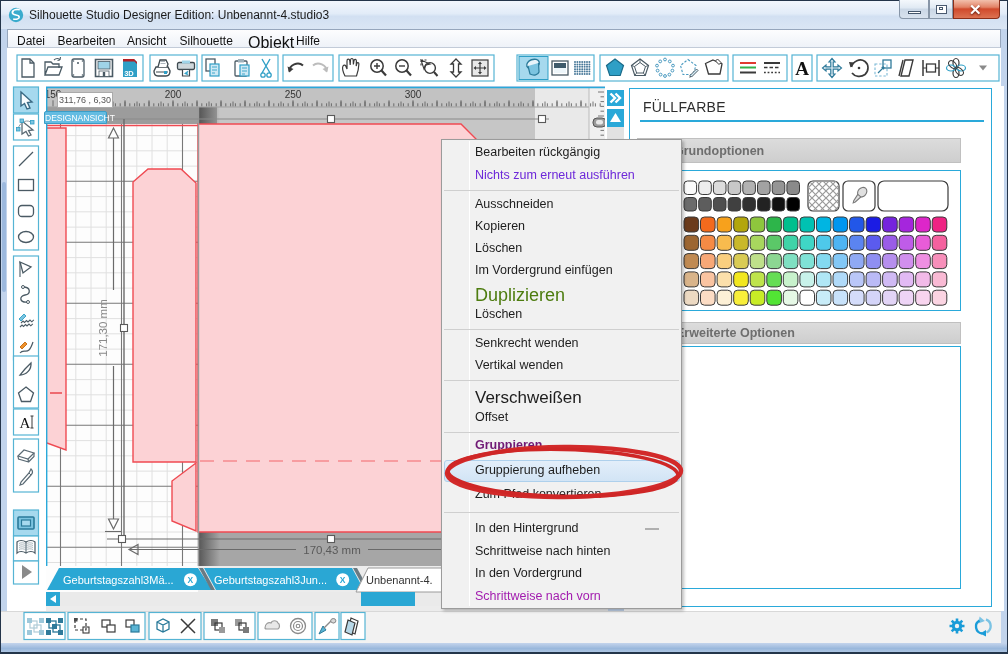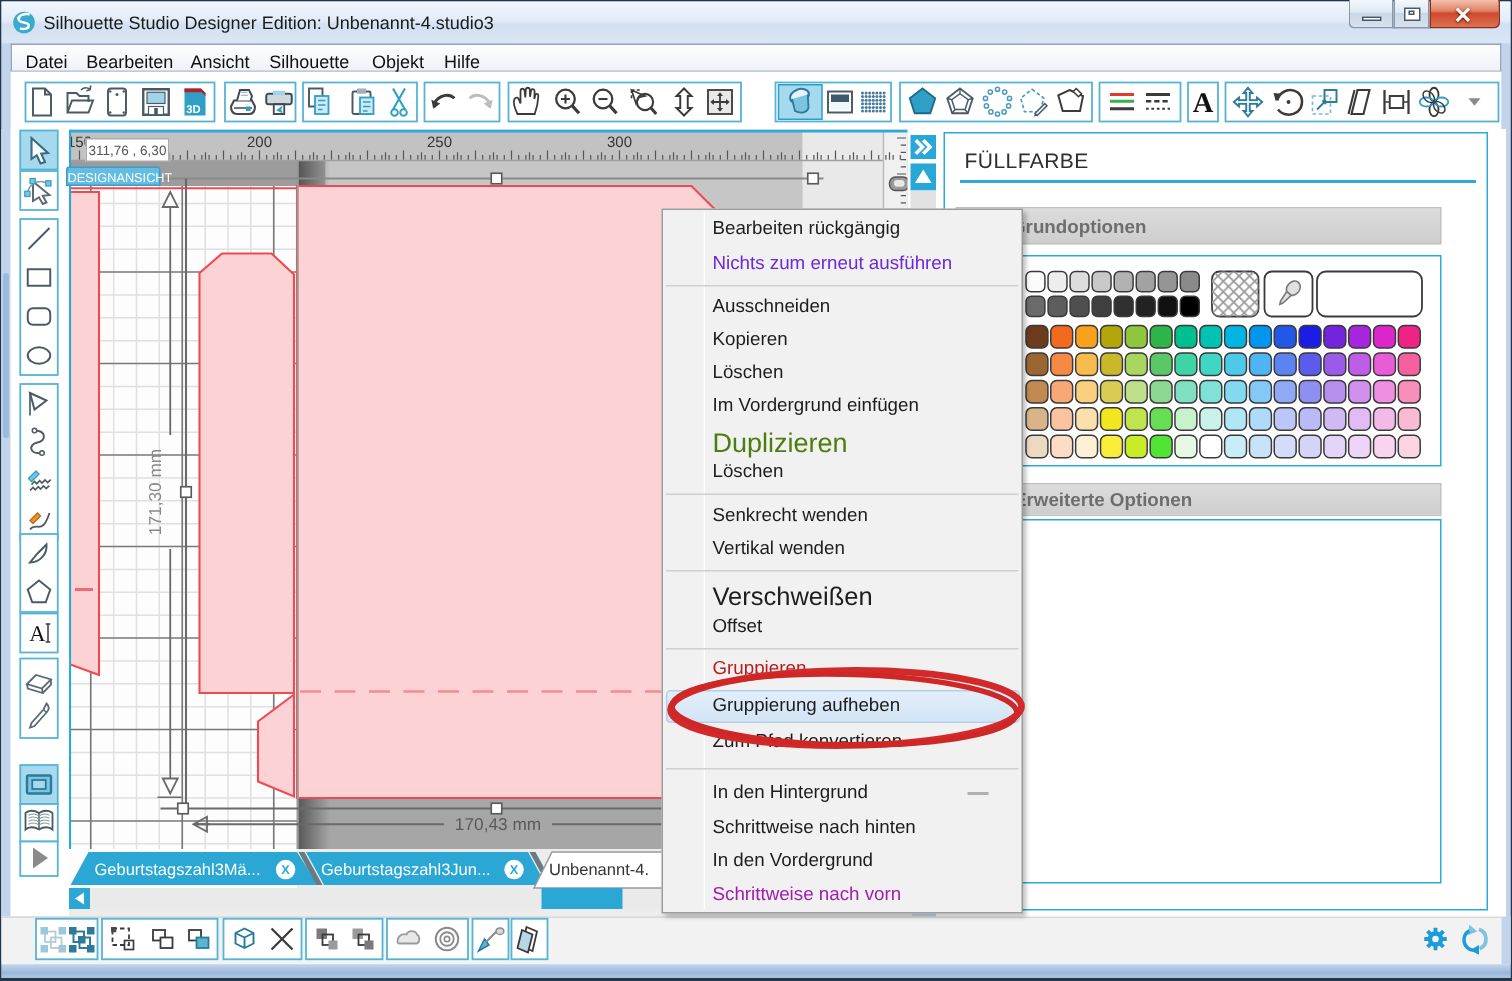--- a/index.html
+++ b/index.html
@@ -24,21 +24,21 @@
 <div class="abs" style="left:953px;top:0px;width:47px;height:19px;background:linear-gradient(#f2c0ac,#e28266 40%,#d04a2c 50%,#dc7252);border:1px solid #8b2f1a;border-top:none;border-radius:0 0 4px 0;"></div>
 <div class="abs" style="left:908px;top:11px;width:13px;height:3px;background:#fff;border:1px solid #44566b;"></div>
 <div class="abs" style="left:936px;top:5px;width:11px;height:9px;background:#fff;border:1.5px solid #4a5a70;"></div>
 <div class="abs" style="left:939px;top:7px;width:4px;height:3px;border:1px solid #44566b;"></div>
 <div class="abs" style="left:969px;top:1px;font-size:15px;font-weight:bold;color:#fff;text-shadow:0 1px 2px #5a1408;">✕</div>
 <div class="abs" style="left:7px;top:29px;width:994px;height:19px;background:linear-gradient(#fdfdfe,#eef2f8);border:1px solid #96a6bc;border-bottom:1px solid #c2cbd8;"></div>
 <div class="abs" style="left:17px;top:34px;font-size:12px;color:#101010;">Datei</div>
 <div class="abs" style="left:57.5px;top:34px;font-size:12px;color:#101010;">Bearbeiten</div>
 <div class="abs" style="left:127px;top:34px;font-size:12px;color:#101010;">Ansicht</div>
 <div class="abs" style="left:179.5px;top:34px;font-size:12px;color:#101010;">Silhouette</div>
-<div class="abs" style="left:248px;top:34px;font-size:12px;color:#101010;">Objekt</div>
+<div class="abs" style="left:248px;top:34px;font-size:16px;color:#101010;">Objekt</div>
 <div class="abs" style="left:296px;top:34px;font-size:12px;color:#101010;">Hilfe</div>
 <div class="abs" style="left:7px;top:48px;width:994px;height:38px;background:#ffffff;"></div>
 <svg class="abs" style="left:0;top:52px;" width="1008" height="34" viewBox="0 0 1008 34">
 <rect x="17" y="3" width="126" height="26" fill="none" stroke="#55b4d4" stroke-width="1.2"></rect>
 <rect x="150" y="3" width="47" height="26" fill="none" stroke="#55b4d4" stroke-width="1.2"></rect>
 <rect x="202" y="3" width="76" height="26" fill="none" stroke="#55b4d4" stroke-width="1.2"></rect>
 <rect x="283" y="3" width="50" height="26" fill="none" stroke="#55b4d4" stroke-width="1.2"></rect>
 <rect x="339" y="3" width="155" height="26" fill="none" stroke="#55b4d4" stroke-width="1.2"></rect>
 <rect x="517" y="3" width="77" height="26" fill="none" stroke="#55b4d4" stroke-width="1.2"></rect>
 <rect x="600" y="3" width="128" height="26" fill="none" stroke="#55b4d4" stroke-width="1.2"></rect>
@@ -659,21 +659,21 @@
 <div class="abs" style="left:475px;top:262.5px;font-size:12.5px;color:#1d1d1d;white-space:nowrap;">Im Vordergrund einfügen</div>
 <div class="abs" style="left:475px;top:284.5px;font-size:18px;color:#4d7c0f;white-space:nowrap;">Duplizieren</div>
 <div class="abs" style="left:475px;top:306.5px;font-size:12.5px;color:#1d1d1d;white-space:nowrap;">Löschen</div>
 <div class="abs" style="left:444px;top:328.5px;width:235px;height:1px;background:#cfcfcf;"></div>
 <div class="abs" style="left:475px;top:335.5px;font-size:12.5px;color:#1d1d1d;white-space:nowrap;">Senkrecht wenden</div>
 <div class="abs" style="left:475px;top:358px;font-size:12.5px;color:#1d1d1d;white-space:nowrap;">Vertikal wenden</div>
 <div class="abs" style="left:444px;top:380px;width:235px;height:1px;background:#cfcfcf;"></div>
 <div class="abs" style="left:475px;top:387.5px;font-size:17px;color:#1d1d1d;white-space:nowrap;">Verschweißen</div>
 <div class="abs" style="left:475px;top:410px;font-size:12.5px;color:#1d1d1d;white-space:nowrap;">Offset</div>
 <div class="abs" style="left:444px;top:432px;width:235px;height:1px;background:#cfcfcf;"></div>
-<div class="abs" style="left:475px;top:438px;font-size:12.5px;color:#b91c1c;white-space:nowrap;">Gruppieren</div>
+<div class="abs" style="left:475px;top:438px;font-size:12.5px;color:#701a75;white-space:nowrap;font-weight:bold;">Gruppieren</div>
 <div class="abs" style="left:443.5px;top:460px;width:236px;height:22px;background:linear-gradient(#e3eefa,#d2e4f5);border:1px solid #aed0ec;border-radius:3px;"></div>
 <div class="abs" style="left:475px;top:463px;font-size:12.5px;color:#1d1d1d;white-space:nowrap;">Gruppierung aufheben</div>
 <div class="abs" style="left:475px;top:487px;font-size:12.5px;color:#1d1d1d;white-space:nowrap;">Zum Pfad konvertieren</div>
 <div class="abs" style="left:444px;top:512px;width:235px;height:1px;background:#cfcfcf;"></div>
 <div class="abs" style="left:475px;top:521px;font-size:12.5px;color:#1d1d1d;white-space:nowrap;">In den Hintergrund</div>
 <div class="abs" style="left:475px;top:543.5px;font-size:12.5px;color:#1d1d1d;white-space:nowrap;">Schrittweise nach hinten</div>
 <div class="abs" style="left:475px;top:566px;font-size:12.5px;color:#1d1d1d;white-space:nowrap;">In den Vordergrund</div>
 <div class="abs" style="left:475px;top:588.5px;font-size:12.5px;color:#a21caf;white-space:nowrap;">Schrittweise nach vorn</div>
 <div class="abs" style="left:645px;top:528px;width:14px;height:2px;background:#b0b0b0;"></div>
 <svg class="abs" style="left:440px;top:440px;" width="255" height="70" viewBox="0 0 255 70">

